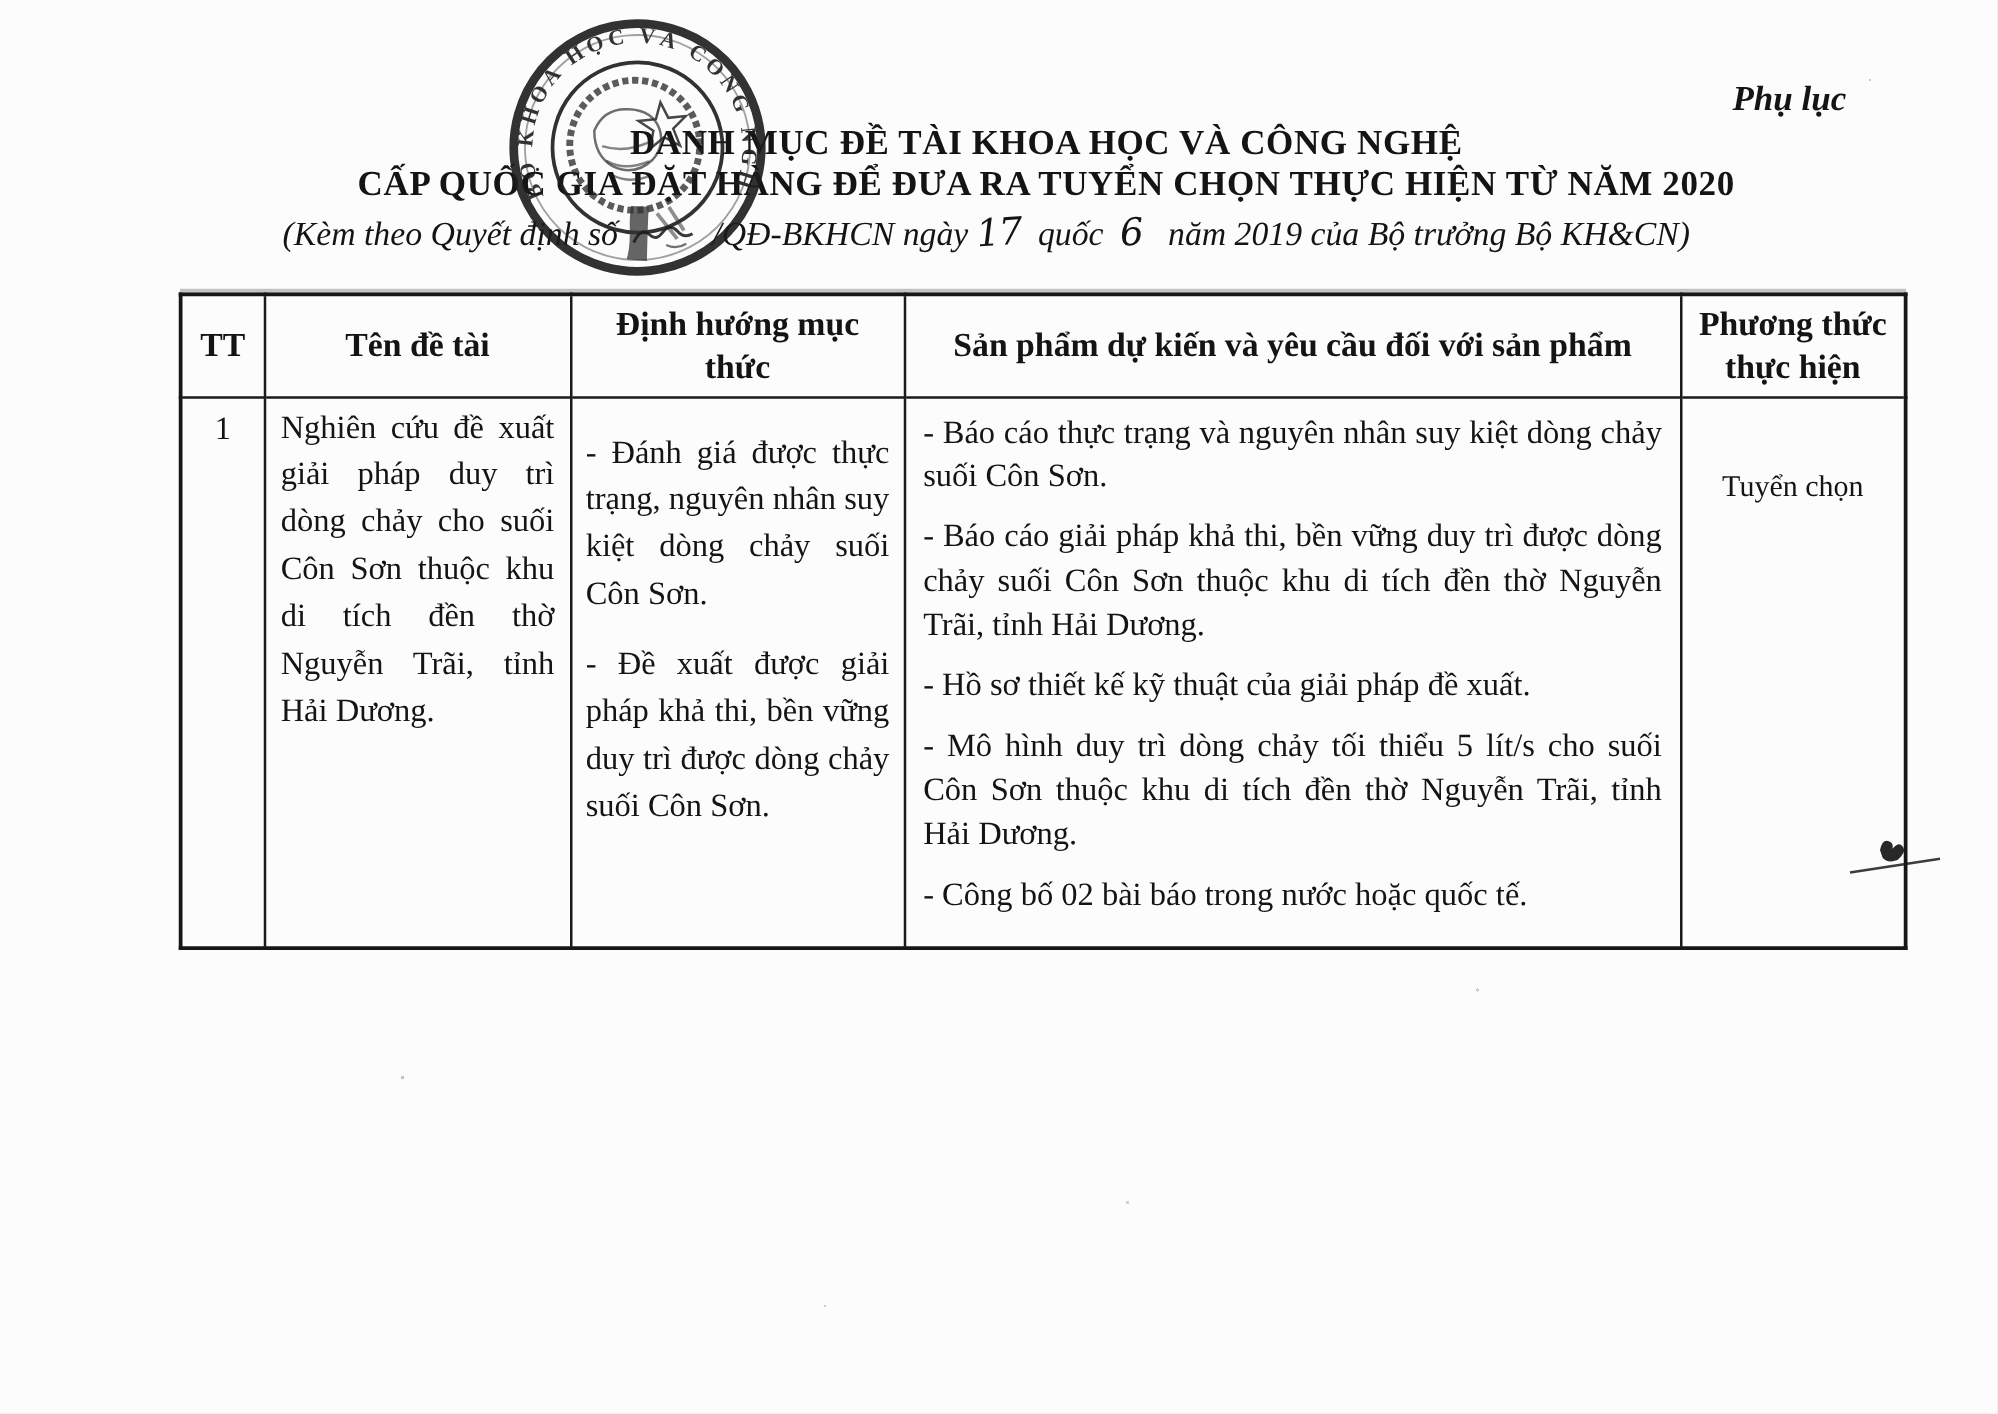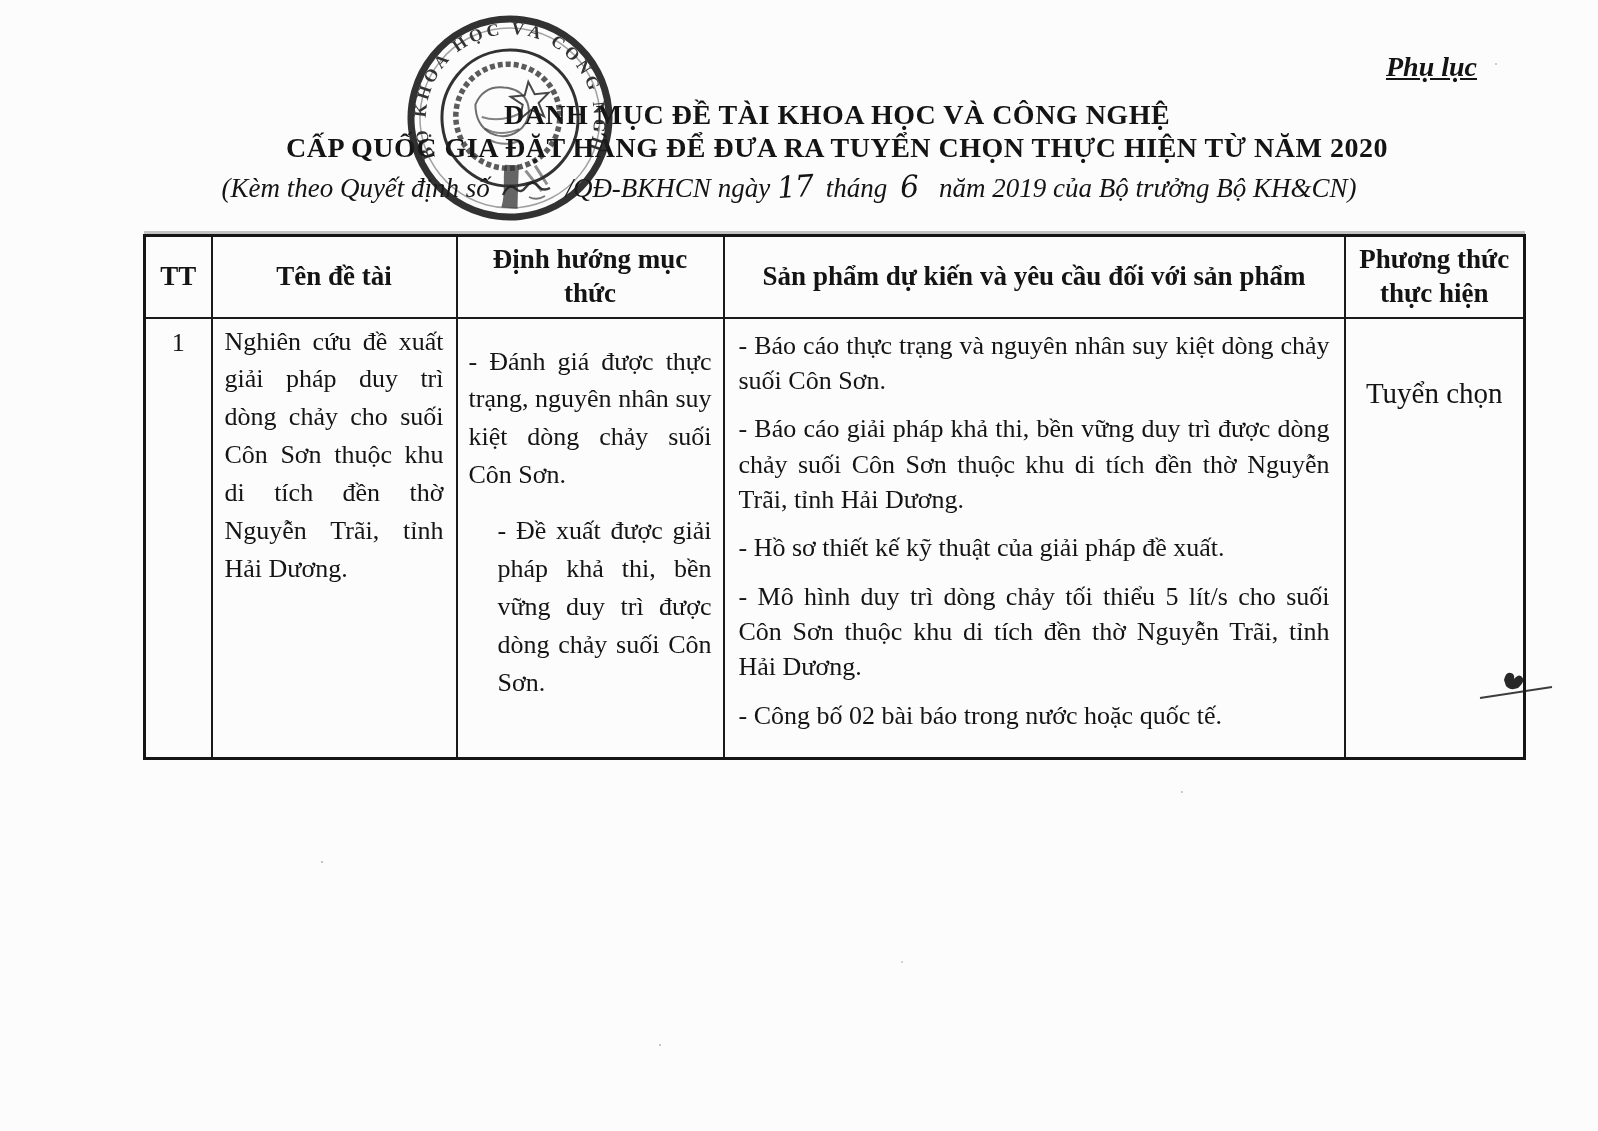--- a/index.html
+++ b/index.html
@@ -15,24 +15,23 @@
     background-image:
       radial-gradient(circle 2px at 322px 862px, #c2c2c2 60%, transparent 61%),
       radial-gradient(circle 2px at 1182px 792px, #cacaca 60%, transparent 61%),
       radial-gradient(circle 1.5px at 242px 422px, #c5c5c5 60%, transparent 61%),
       radial-gradient(circle 1.5px at 1496px 64px, #cccccc 60%, transparent 61%),
       radial-gradient(circle 2px at 902px 962px, #d2d2d2 60%, transparent 61%),
       radial-gradient(circle 1.5px at 660px 1045px, #c8c8c8 60%, transparent 61%);
   }
 
   .appendix {
-    position:absolute; top:51px; right:121px;
+    position:absolute; top:64px; right:121px;
     font-weight:bold; font-style:italic; font-size:28px;
     z-index:2;
-    text-decoration:underline;
   }
 
   .title-line1 {
     position:absolute; top:99px; left:76px; right:0;
     text-align:center; font-weight:bold; font-size:28px;
     letter-spacing:.5px; z-index:1;
   }
   .title-line2 {
     position:absolute; top:132px; left:76px; right:0;
     text-align:center; font-weight:bold; font-size:28px;
@@ -68,25 +67,25 @@
   .doc-table th, .doc-table td { border:2px solid #1a1a1a; }
   .doc-table th {
     font-size:27px; font-weight:bold; text-align:center;
     vertical-align:middle; padding:6px 8px; height:66px; line-height:1.25;
   }
   .doc-table td { vertical-align:top; }
   td.cell-tt { text-align:center; padding-top:9px; font-size:26px; }
   td.cell-name { padding:4px 12px; font-size:26px; text-align:justify; line-height:1.46; }
   td.cell-goals { padding:24px 11px; }
   td.cell-goals p { font-size:26px; text-align:justify; line-height:1.46; margin:0 0 18px; }
-  td.cell-goals p:last-child { margin-bottom:0;margin-left:29px; }
+  td.cell-goals p:last-child { margin-bottom:0; }
   td.cell-products { padding:9px 14px;border-radius:15px; }
   td.cell-products p { font-size:26px; text-align:justify; line-height:1.36; margin:0 0 13px; }
   td.cell-products p:last-child { margin-bottom:15px; }
-  td.cell-method { text-align:center; padding-top:58px; font-size:29px; }
+  td.cell-method { text-align:center; padding-top:58px; font-size:24px; }
 
   .pen-mark-svg { position:absolute; left:1478px; top:668px; z-index:2; }
 </style>
 </head>
 <body>
 
 <div class="page">
 
   <svg class="stamp-svg" width="236" height="225" viewBox="0 0 236 225" aria-hidden="true">
     <g transform="rotate(-6 118 112)" fill="none" stroke="#1d1d1d">
@@ -116,21 +115,21 @@
   <div class="title-line2">CẤP QUỐC GIA ĐẶT HÀNG ĐỂ ĐƯA RA TUYỂN CHỌN THỰC HIỆN TỪ NĂM 2020</div>
 
   <div class="subtitle">
     <span>(Kèm theo Quyết định số</span>
     <svg class="scribble-svg" width="58" height="26" viewBox="0 0 58 26" aria-hidden="true">
       <path d="M4,19 q6,-13 13,-6 q5,5 10,-2 q6,-8 12,-1 q5,6 12,2" stroke="#161616" stroke-width="2.4" fill="none" opacity=".85"></path>
       <path d="M30,21 q8,4 16,-1" stroke="#161616" stroke-width="1.8" fill="none" opacity=".6"></path>
     </svg>
     <span>/QĐ-BKHCN ngày</span>
     <span class="hand hand-day">17</span>
-    <span>tháng</span>
+    <span>quốc</span>
     <span class="hand hand-month">6</span>
     <span>năm 2019 của Bộ trưởng Bộ KH&amp;CN)</span>
   </div>
 
   <table class="doc-table">
     <colgroup>
       <col style="width:67px">
       <col style="width:245px">
       <col style="width:267px">
       <col style="width:621px">

